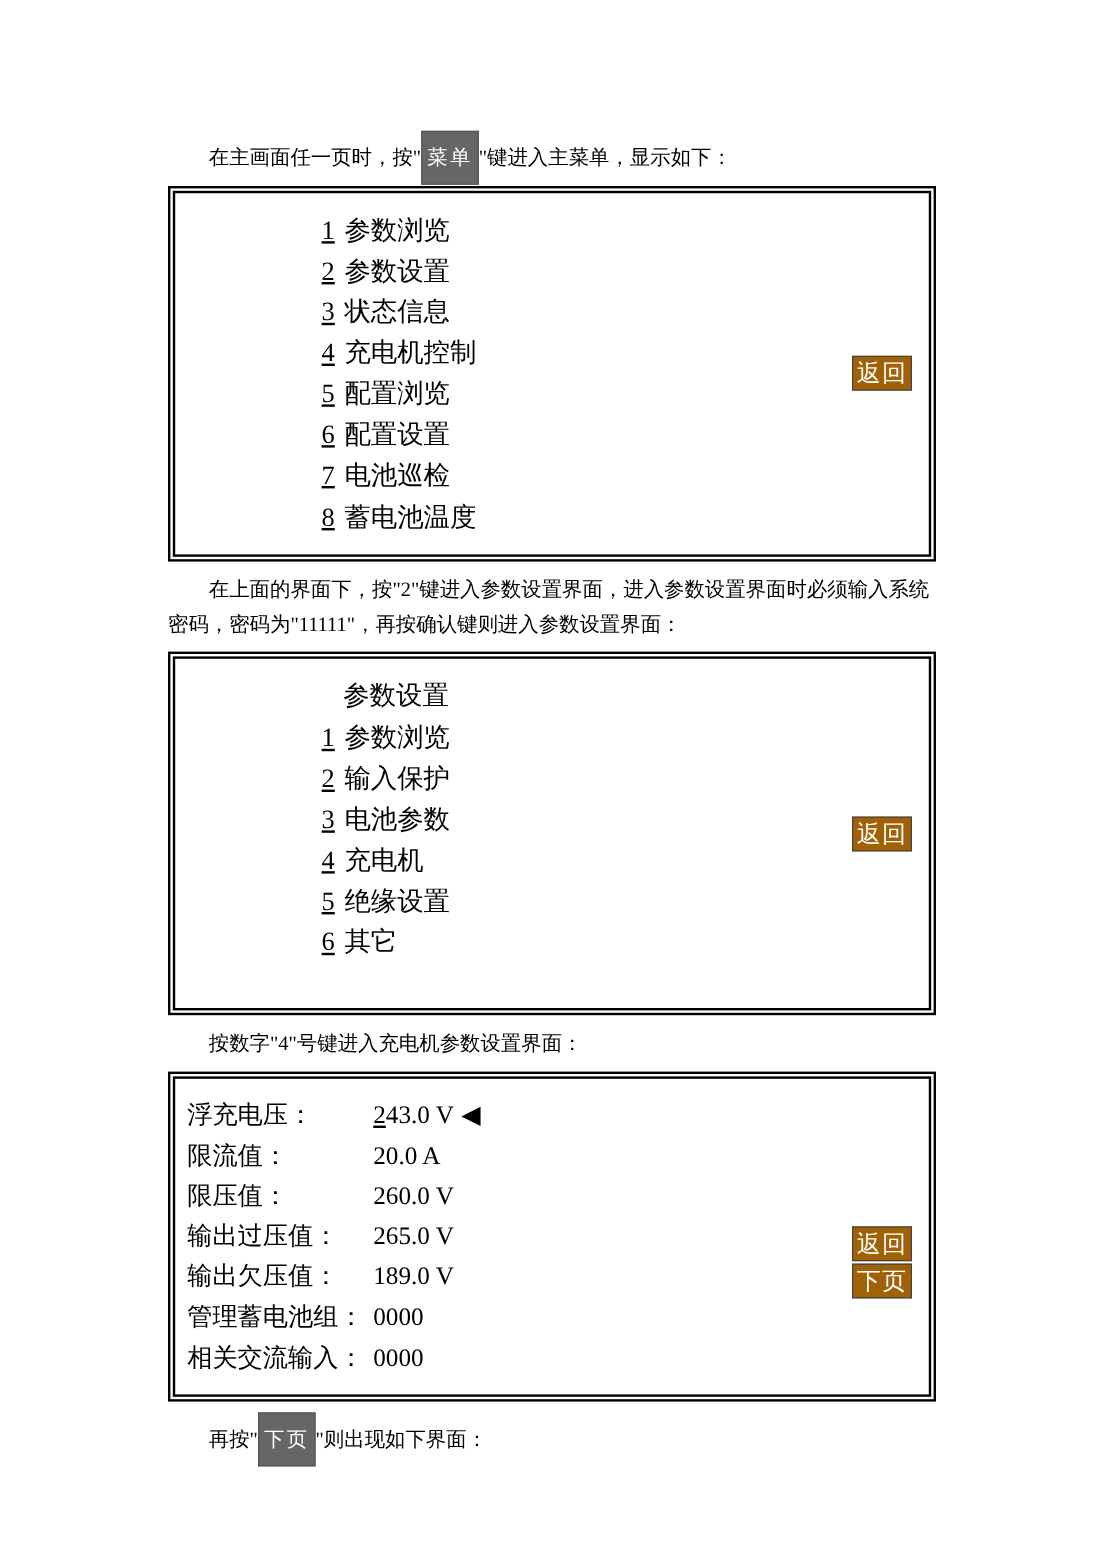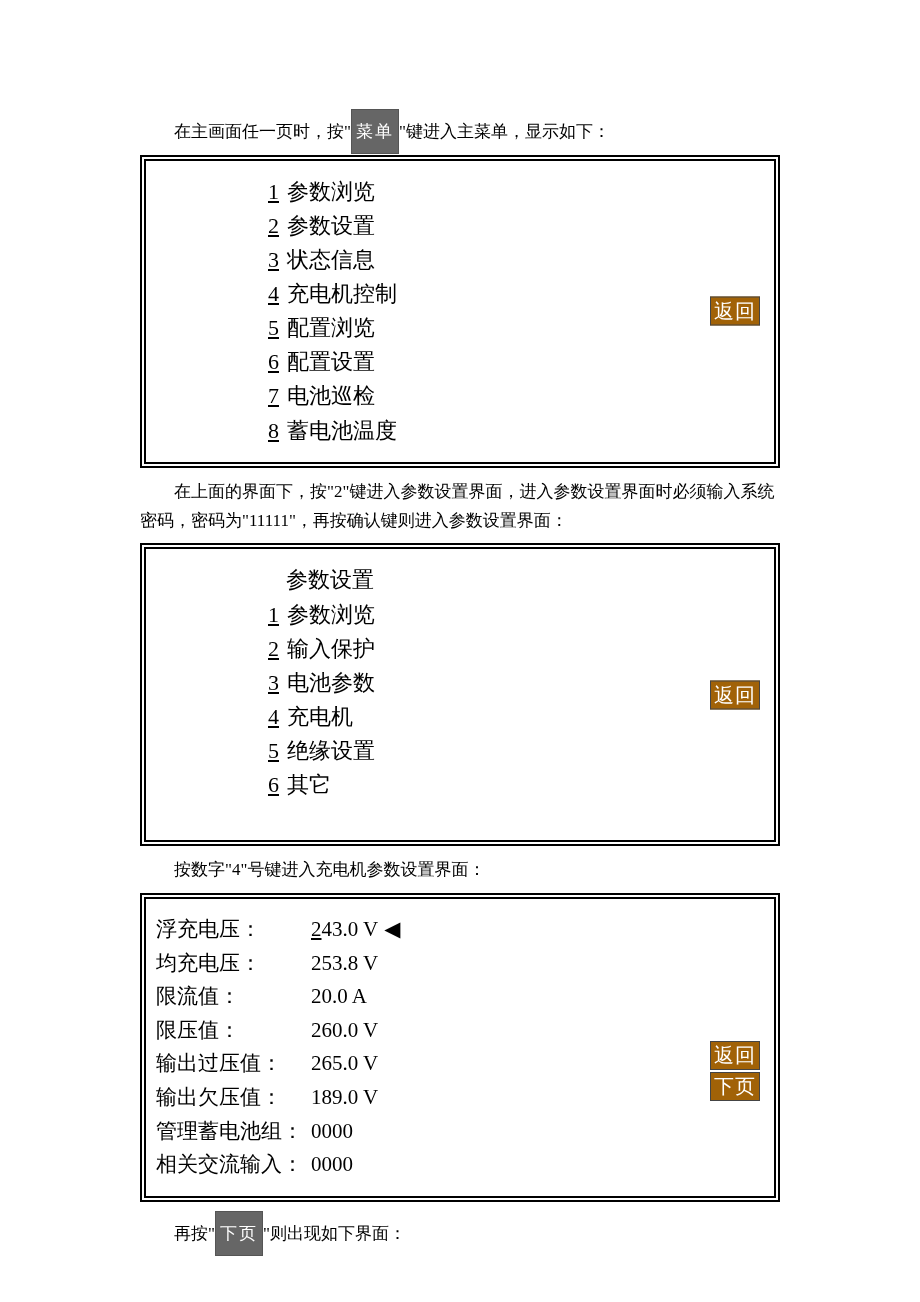--- a/index.html
+++ b/index.html
@@ -136,24 +136,20 @@
 
 <p class="para">按数字"4"号键进入充电机参数设置界面：</p>
 
 <div class="screen">
   <div class="screen-inner param-list">
     <div class="param-row">
       <span class="param-label">浮充电压：</span>
       <span class="param-value"><span class="underline-first">2</span><span>43.0 V</span><span class="cursor">◀</span></span>
     </div>
     <div class="param-row">
-      <span class="param-label">均充电压：</span>
-      <span class="param-value">253.8 V</span>
-    </div>
-    <div class="param-row">
       <span class="param-label">限流值：</span>
       <span class="param-value">20.0 A</span>
     </div>
     <div class="param-row">
       <span class="param-label">限压值：</span>
       <span class="param-value">260.0 V</span>
     </div>
     <div class="param-row">
       <span class="param-label">输出过压值：</span>
       <span class="param-value">265.0 V</span>

